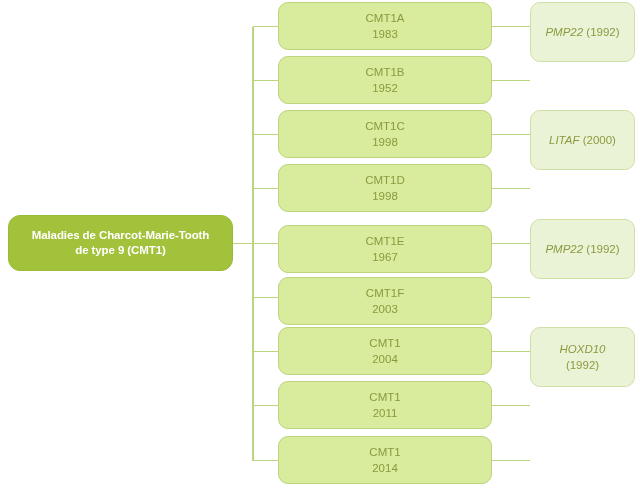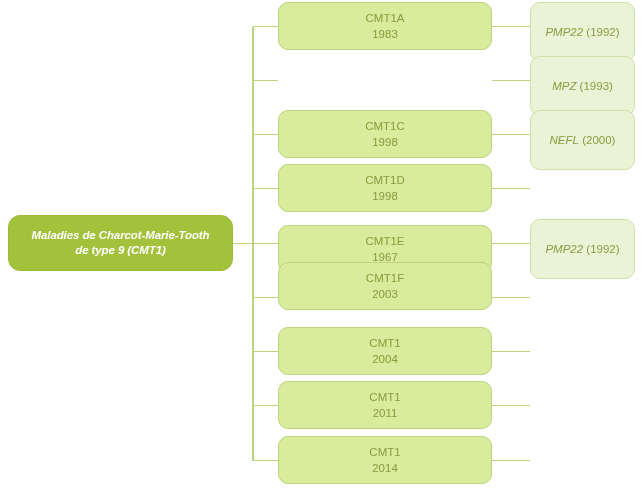--- a/index.html
+++ b/index.html
@@ -37,21 +37,20 @@
     width: 225px;
     height: 56px;
     box-sizing: border-box;
     background: #a3c23c;
     border: 1px solid #9bba36;
     border-radius: 12px;
     display: flex;
     align-items: center;
     justify-content: center;
     padding: 0 8px;
-    font-style: italic;
   }
   .root-label {
     color: #ffffff;
     font-size: 11.5px;
     font-weight: bold;
     line-height: 15px;
     text-align: center;
     letter-spacing: -0.1px;
   }
 
@@ -141,33 +140,37 @@
     <div class="root-label">
       <span>Maladies de Charcot-Marie-Tooth</span><br>
       <span>de type 9 (CMT1)</span>
     </div>
   </div>
 
   <div class="subtype-node" style="top:2px">
     <span class="subtype-name">CMT1A</span>
     <span class="subtype-year">1983</span>
   </div>
+  <div class="subtype-node" style="top:56px">
+    <span class="subtype-name">CMT1B</span>
+    <span class="subtype-year">1952</span>
+  </div>
   <div class="subtype-node" style="top:110px">
     <span class="subtype-name">CMT1C</span>
     <span class="subtype-year">1998</span>
   </div>
   <div class="subtype-node" style="top:164px">
     <span class="subtype-name">CMT1D</span>
     <span class="subtype-year">1998</span>
   </div>
   <div class="subtype-node" style="top:225px">
     <span class="subtype-name">CMT1E</span>
     <span class="subtype-year">1967</span>
   </div>
-  <div class="subtype-node" style="top:262px">
+  <div class="subtype-node" style="top:277px">
     <span class="subtype-name">CMT1F</span>
     <span class="subtype-year">2003</span>
   </div>
   <div class="subtype-node" style="top:327px">
     <span class="subtype-name">CMT1</span>
     <span class="subtype-year">2004</span>
   </div>
   <div class="subtype-node" style="top:381px">
     <span class="subtype-name">CMT1</span>
     <span class="subtype-year">2011</span>
@@ -176,32 +179,32 @@
     <span class="subtype-name">CMT1</span>
     <span class="subtype-year">2014</span>
   </div>
 
   <div class="gene-node" style="top:2px">
     <div class="gene-label">
       <span class="sym">PMP22</span>
       <span>(1992)</span>
     </div>
   </div>
-  <div class="gene-node" style="top:56px">
-    <div class="gene-label">
-      <span class="sym">MPZ</span>
-      <span>(1993)</span>
-    </div>
-  </div>
   <div class="gene-node" style="top:110px">
     <div class="gene-label">
-      <span class="sym">NEFL</span>
+      <span class="sym">LITAF</span>
       <span>(2000)</span>
     </div>
   </div>
   <div class="gene-node" style="top:219px">
     <div class="gene-label">
       <span class="sym">PMP22</span>
       <span>(1992)</span>
     </div>
   </div>
+  <div class="gene-node" style="top:327px">
+    <div class="gene-label">
+      <span class="sym">HOXD10</span><br>
+      <span>(1992)</span>
+    </div>
+  </div>
 
 </div>
 
 </body></html>

